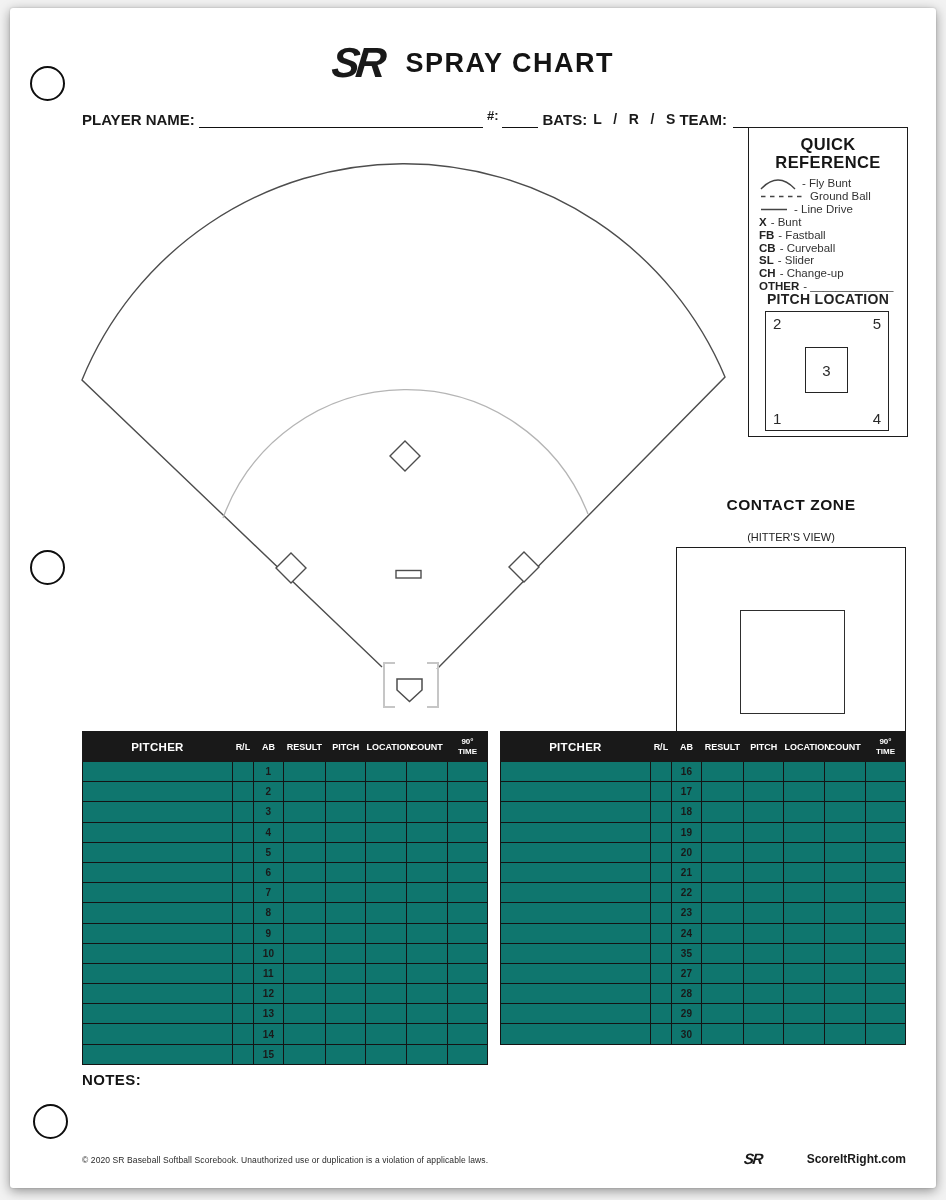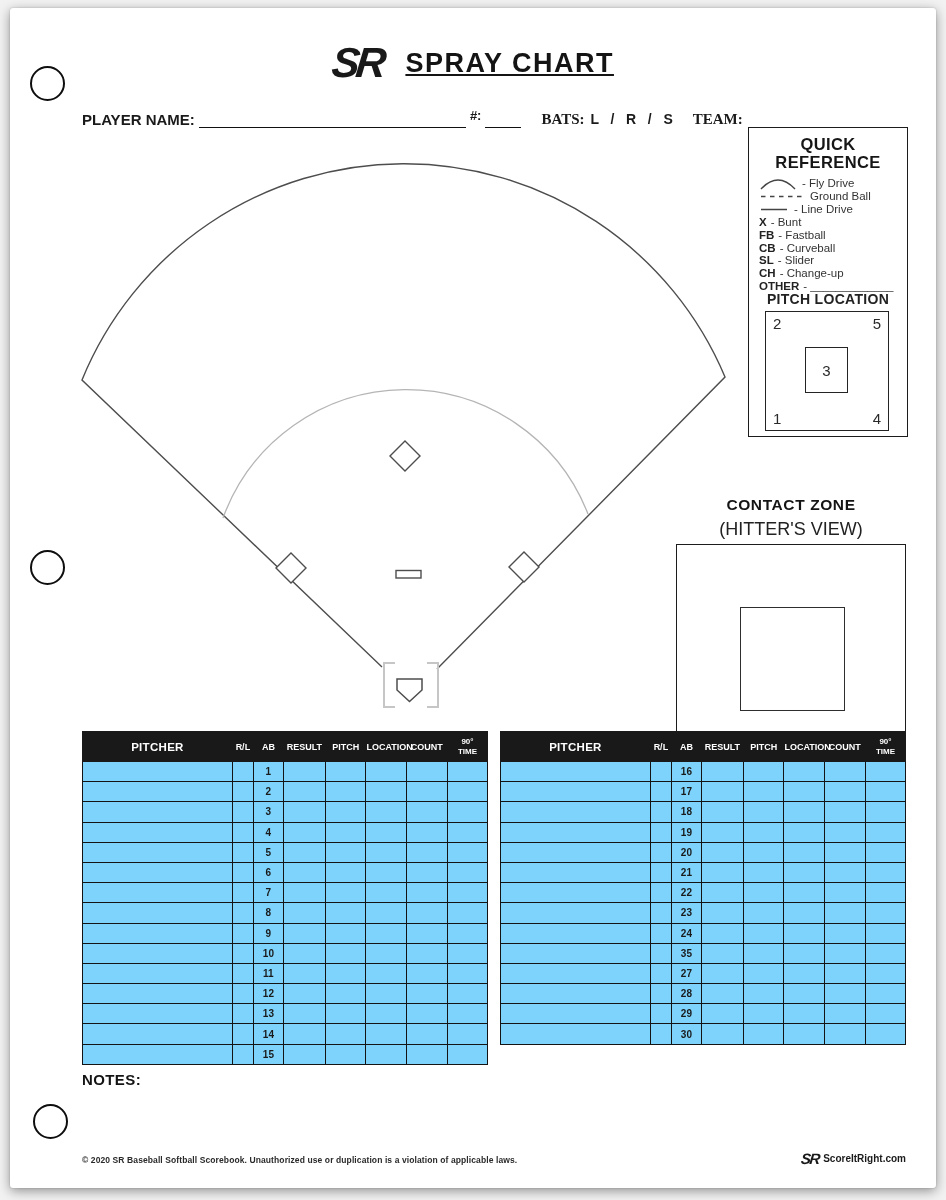--- a/index.html
+++ b/index.html
@@ -9,69 +9,69 @@
           border-radius:3px; box-shadow:0 3px 12px rgba(0,0,0,.40), 0 0 2px rgba(0,0,0,.2); overflow:hidden; }
 
   
   .hole { position:absolute; width:35px; height:35px; border:2.5px solid #0e0e0e; border-radius:50%; background:#fff; }
 
   
   .masthead { position:absolute; left:0; right:0; top:32px; height:46px; display:flex; justify-content:center; align-items:center; }
   .sr-logo { font-weight:700; font-style:italic; font-size:42px; letter-spacing:-4px; transform:skewX(-6deg); line-height:1; margin-right:8px; color:#191919; }
   .brand { font-size:27px; font-weight:700; letter-spacing:-.5px; color:#191919; }
   .tm { font-size:9px; font-weight:700; vertical-align:top; position:relative; top:2px; margin-left:1px; }
-  .sheet-title { font-size:27px; font-weight:700; letter-spacing:1.5px; margin-left:15px; color:#141414;text-decoration:underline; }
+  .sheet-title { font-size:27px; font-weight:700; letter-spacing:1.5px; margin-left:15px; color:#141414; }
 
   
   .info-row { position:absolute; left:72px; top:94px; width:823px; height:26px; display:flex; align-items:flex-end; font-size:15px; font-weight:700; white-space:nowrap; }
   .blank-line { border-bottom:1.6px solid #111; height:20px; }
   .l1 { flex:1 1 270px; margin:0 4px; }
   .l2 { flex:0 0 36px; margin:0 4px; }
   .l3 { flex:1 1 158px; margin-left:6px; }
   .num-label { position:relative; top:-5px; font-size:13px; }
   .bats-opts { font-weight:600; font-size:14px; white-space:pre; margin:0 4px 1px 6px; }
-  .lbl-gap { margin-left:16px;font-family:Liberation Serif, serif; }
+  .lbl-gap { margin-left:0; }
 
   
   .field-svg { position:absolute; left:50px; top:142px; }
 
   
   .qr-box { position:absolute; left:738px; top:119px; width:160px; height:310px; border:1.6px solid #1c1c1c; background:#fff; }
   .qr-title { text-align:center; font-size:16.5px; font-weight:800; letter-spacing:.4px; line-height:1.08; padding-top:8px; color:#161616; }
   .legend { padding:5px 7px 0 10px; }
   .legend-row { display:flex; align-items:center; height:12.9px; font-size:11.5px; color:#333; }
   .legend-row .sym { flex:0 0 auto; margin-right:5px; display:flex; align-items:center; }
   .legend-row b { color:#222; margin-right:4px; font-weight:700; }
   .pl-title { position:absolute; left:0; right:0; top:163px; text-align:center; font-size:14px; font-weight:600; letter-spacing:.3px; color:#222; }
   .pl-square { position:absolute; left:16px; top:183px; width:124px; height:120px; border:1.7px solid #242424; }
   .pl-corner { position:absolute; font-size:15px; color:#2a2a2a; }
   .pl-inner { position:absolute; left:39px; top:35px; width:43px; height:46px; border:1.7px solid #242424; display:flex; align-items:center; justify-content:center; font-size:15px; color:#2a2a2a; }
 
   
   .cz { position:absolute; left:666px; top:442px; width:230px; text-align:center; }
   .cz-title { font-size:15.5px; font-weight:800; letter-spacing:.6px; color:#141414;margin-top:46px; }
-  .cz-sub { font-size:18px; color:#222; margin-top:5px; }
+  .cz-sub { font-size:11px; color:#222; margin-top:17px; }
   .cz-box { margin-top:4px; width:230px; height:227px; border:1.8px solid #1c1c1c; position:relative; background:#fff; }
   .cz-inner { position:absolute; left:63px; top:62px; width:105px; height:104px; border:1.8px solid #2e2e2e; }
 
   
-  table.score { position:absolute; top:723px; width:406px; border-collapse:collapse; table-layout:fixed; background:#7dd3fc; }
+  table.score { position:absolute; top:723px; width:406px; border-collapse:collapse; table-layout:fixed; background:#0f766e; }
   table.score.left { left:72px; } table.score.right { left:490px; }
   table.score th { background:#191919; color:#fff; font-size:9px; font-weight:700; height:30px; text-align:center; padding:0; border:1px solid #191919; }
   table.score th:first-child { font-size:11.5px; letter-spacing:.3px; }
   table.score th.time-col { font-size:8px; line-height:1.2; white-space:pre-line; }
   table.score td { border:1.6px solid #141414; height:20.2px; padding:0; text-align:center; font-size:10px; font-weight:600; color:#1a1a1a; }
 
   .notes { position:absolute; left:72px; top:1063px; font-size:15px; font-weight:600; letter-spacing:.4px; color:#141414; }
 
   
-  .copyright { position:absolute; left:72px; top:1147px; font-size:8.5px; font-weight:700; color:#2a2a2a; letter-spacing:.1px; }
+  .copyright { position:absolute; left:72px; top:1147px; font-size:8.5px; font-weight:400; color:#2a2a2a; letter-spacing:.1px; }
   .foot-brand { position:absolute; right:30px; top:1142px; display:flex; align-items:center; gap:4px; }
   .sr-logo-sm { font-weight:700; font-style:italic; font-size:15px; letter-spacing:-1.5px; transform:skewX(-6deg); color:#191919; }
-  .site { font-size:10px; font-weight:700; color:#1a1a1a; }
+  .site { font-size:12px; font-weight:700; color:#1a1a1a;margin-left:41px; }
 </style>
 </head>
 <body>
 
 <div class="page">
 
   <div class="hole" style="left:20px; top:58px;"></div>
   <div class="hole" style="left:20px; top:542px;"></div>
   <div class="hole" style="left:23px; top:1096px;"></div>
 
@@ -108,21 +108,21 @@
       <div>QUICK</div>
       <div>REFERENCE</div>
     </div>
     <div class="legend">
       <div class="legend-row">
         <span class="sym">
             <svg width="38" height="14" viewBox="0 0 38 14">
               <path d="M 2 13 Q 19 -5 36 13" fill="none" stroke="#444" stroke-width="1.4"></path>
             </svg>
           </span>
-        <span>-  Fly Drive</span>
+        <span>-  Fly Bunt</span>
       </div>
       <div class="legend-row">
         <span class="sym">
             <svg width="46" height="8" viewBox="0 0 46 8">
               <line x1="2" y1="4.5" x2="45" y2="4.5" stroke="#444" stroke-width="1.5" stroke-dasharray="4.5 4.5"></line>
             </svg>
           </span>
         <span>Ground Ball</span>
       </div>
       <div class="legend-row">

